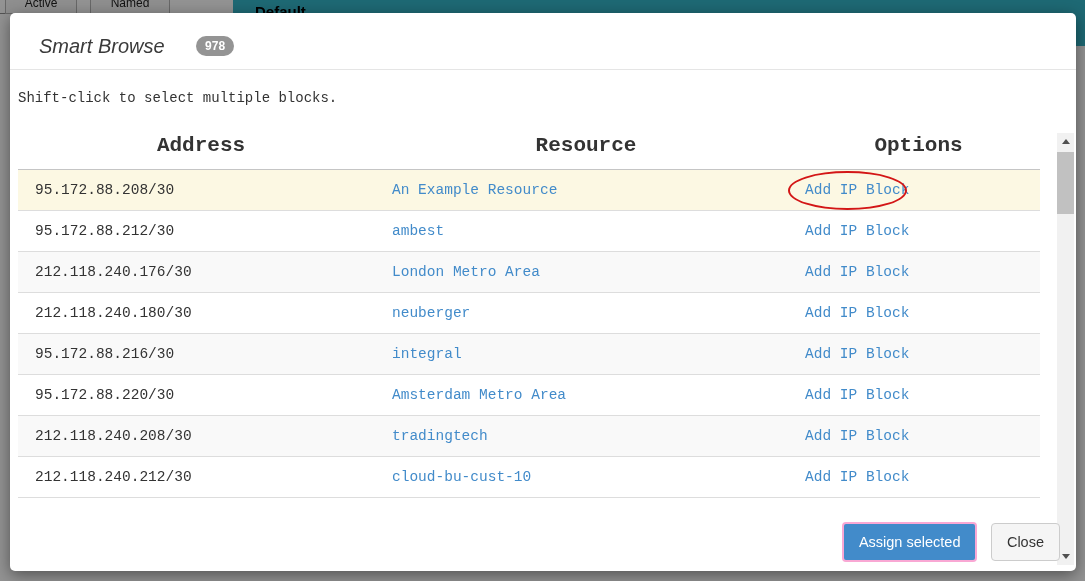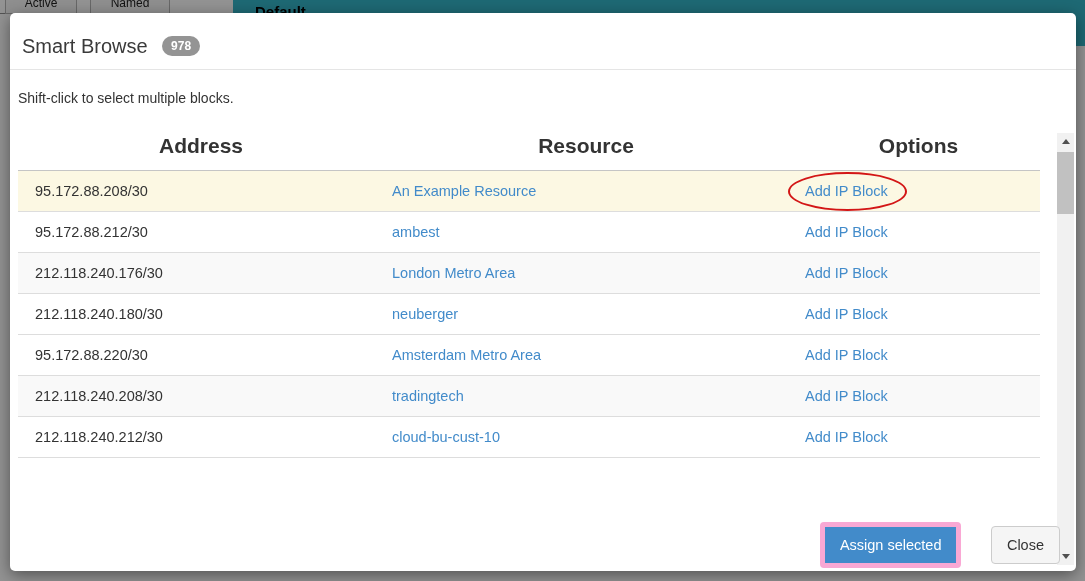--- a/index.html
+++ b/index.html
@@ -41,31 +41,32 @@
   .modal {
     position: absolute; left: 10px; top: 13px;
     width: 1066px; height: 558px;
     background: #fff; border-radius: 5px;
     box-shadow: 0 4px 16px rgba(0,0,0,0.45);
   }
   .modal-header {
     height: 57px; padding: 15px 17px 0 12px;
     border-bottom: 1px solid #e5e5e5;
   }
-  .modal-title { display: inline; font-size: 20px; font-weight: normal; color: #3a3a3a; margin: 0; }
+  .modal-title { display: inline; font-size: 20px; font-weight: normal; color: #3a3a3a; margin: 17px; font-style: italic; }
   .count-badge {
     display: inline-block; margin-left: 10px;
     background: var(--badge-bg, #999); color: #fff;
     font-size: 12px; font-weight: bold;
     padding: 3px 9px; border-radius: 10px; vertical-align: 3px; margin-top: 8px;
   }
 
   .modal-body {
     position: absolute; top: 57px; left: 0; right: 0; bottom: 61px;
     padding: 14px 26px 0 8px;
+    font-family: Liberation Mono, monospace;
   }
   .instruction { font-size: 14px; color: #333; margin: 6px 0 18px 0; }
 
   .blocks-table { border-collapse: collapse; width: 1022px; table-layout: fixed; }
   .blocks-table th {
     text-align: center; font-size: 21px; color: #333; font-weight: bold;
     padding: 10px 8px 12px 17px;
     border-bottom: 1px solid #c5c5c5;
   }
   .blocks-table td {
@@ -118,24 +119,24 @@
   .modal-footer {
     position: absolute; left: 0; right: 0; bottom: 0; height: 61px;
     padding: 12px 16px; text-align: right;
   }
   .btn {
     display: inline-block; font-size: 14.5px; font-family: inherit;
     padding: 8px 15px; border-radius: 4px; cursor: pointer; line-height: 1.4;
   }
   .btn-primary {
     background: var(--primary-button, #428bca);
-    border: 5px solid #f9a8d4; color: #fff;
+    border: 2px solid #f9a8d4; color: #fff;
   }
   .btn-default {
-    background: #f5f5f5; border: 1px solid #ccc; color: #333; margin-left: 25px;
+    background: #f5f5f5; border: 1px solid #ccc; color: #333; margin-left: 9px;
   }
 </style>
 </head>
 <body>
 
 <div class="bg-page">
   <div class="bg-topbar">
     <span class="bg-topbar-label">Default</span>
   </div>
   <div class="bg-tabs-line"></div>
@@ -198,20 +199,27 @@
       <span class="opt-wrap"><a>Add IP Block</a></span>
     </td>
   </tr>
           <tr>
     <td>212.118.240.180/30</td>
     <td><a>neuberger</a></td>
     <td>
       <span class="opt-wrap"><a>Add IP Block</a></span>
     </td>
   </tr>
+          <tr class="striped">
+    <td>95.172.88.216/30</td>
+    <td><a>integral</a></td>
+    <td>
+      <span class="opt-wrap"><a>Add IP Block</a></span>
+    </td>
+  </tr>
           <tr>
     <td>95.172.88.220/30</td>
     <td><a>Amsterdam Metro Area</a></td>
     <td>
       <span class="opt-wrap"><a>Add IP Block</a></span>
     </td>
   </tr>
           <tr class="striped">
     <td>212.118.240.208/30</td>
     <td><a>tradingtech</a></td>

